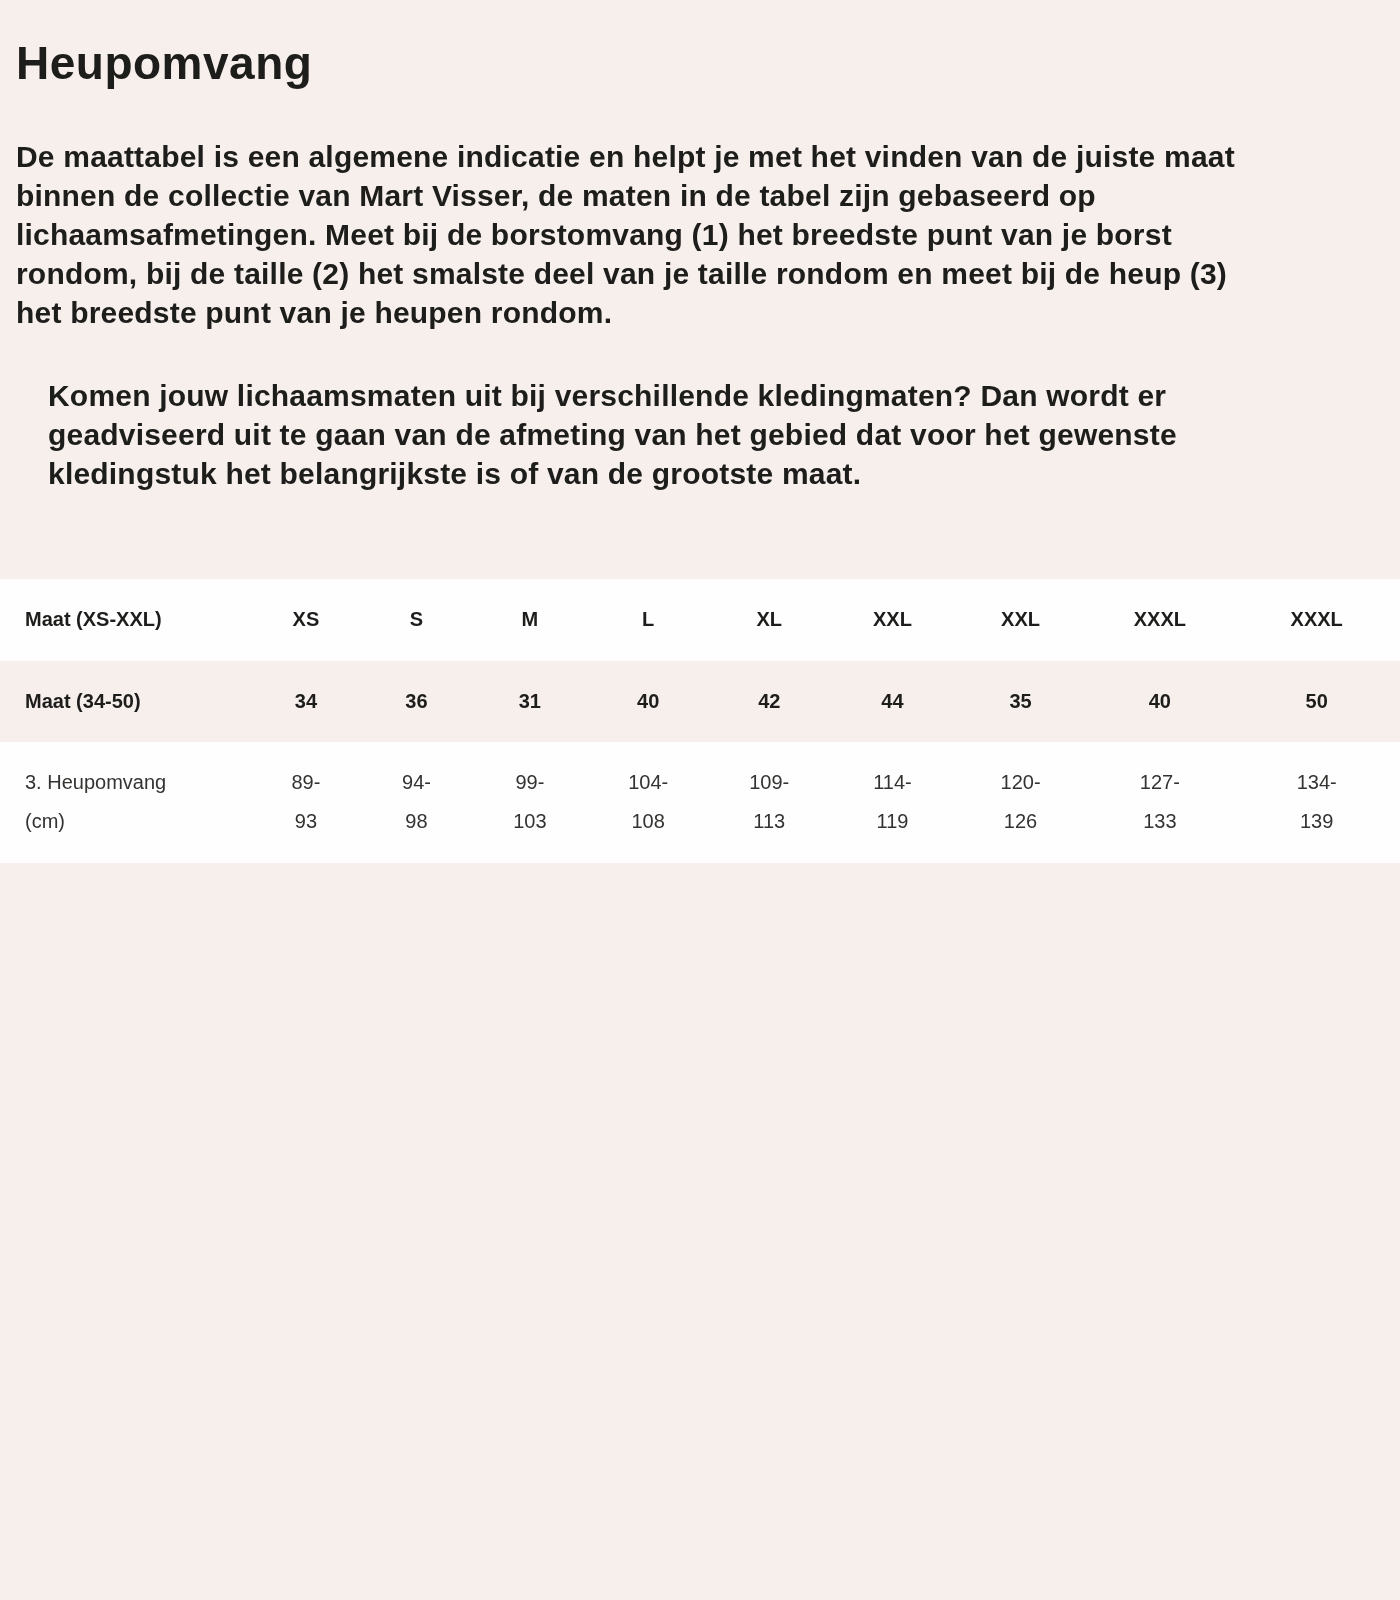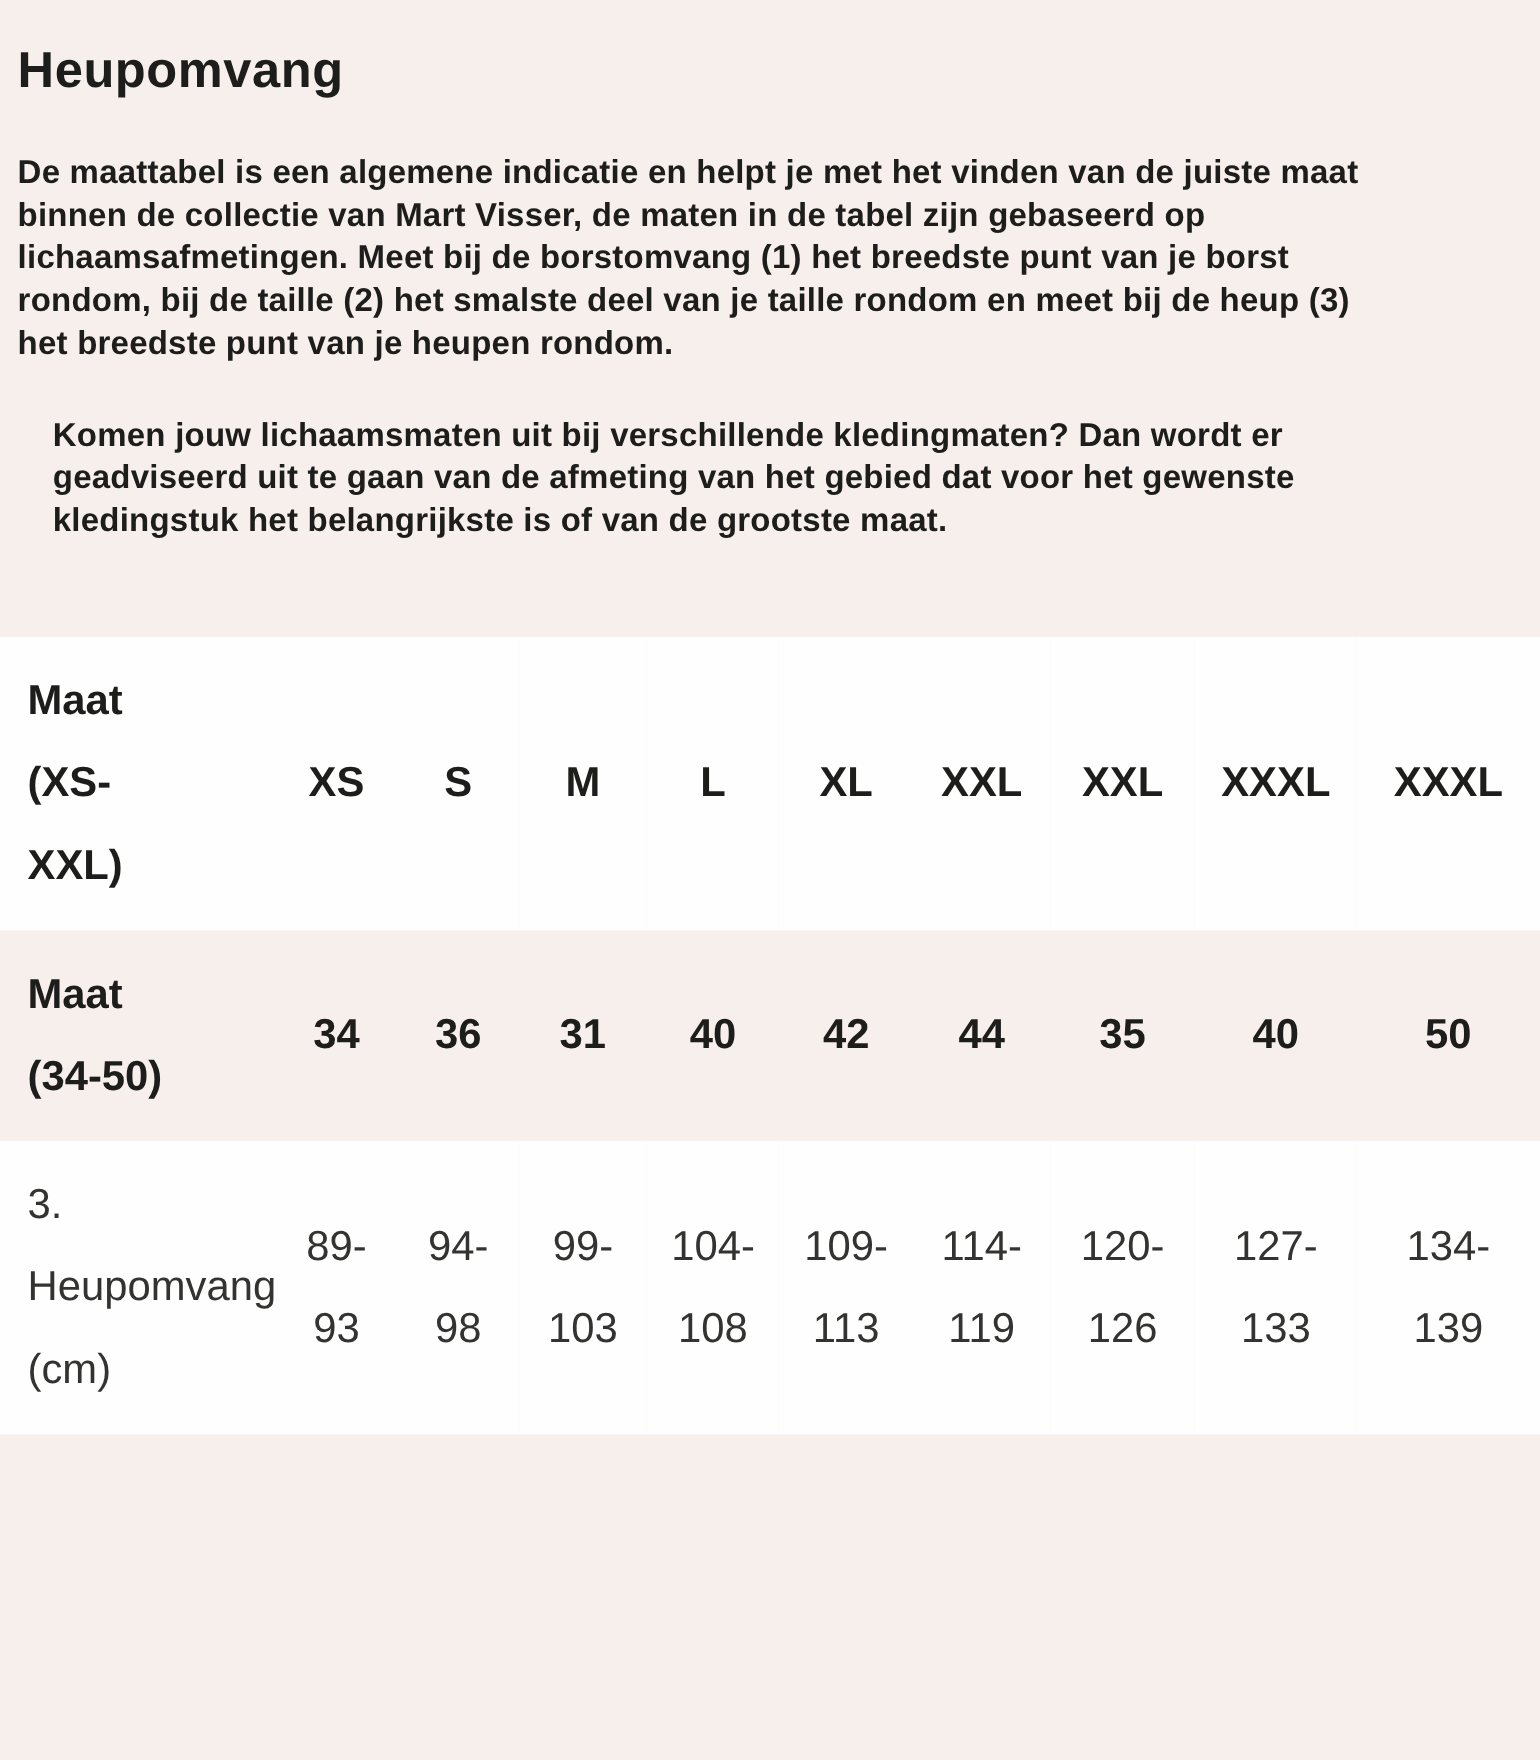--- a/index.html
+++ b/index.html
@@ -38,40 +38,40 @@
   }
   .body-paragraph.second {
     margin-top: 44px;
     margin-left: 48px;
   }
   table.size-table {
     margin-top: 86px;
     width: 100%;
     border-collapse: collapse;
     table-layout: fixed;
-    font-size: 38px;
+    font-size: 20px;
   }
   table.size-table tr.row-light { background: var(--row-light); }
   table.size-table tr.row-pink  { background: var(--page-bg); }
   table.size-table th,
   table.size-table td {
     vertical-align: middle;
     line-height: 1.97;
     border: none;
   }
   table.size-table th {
     text-align: left;
     font-weight: 700;
     padding: 21px 70px 21px 25px;
     overflow-wrap: normal;
     word-break: normal;
   }
   table.size-table td {
     text-align: center;
-    padding: 31px 4px;
+    padding: 21px 4px;
   }
   table.size-table tr.row-regular th { font-weight: 400; color: var(--text-secondary); }
   table.size-table tr.row-regular td { font-weight: 400; color: var(--text-secondary); }
   table.size-table tr.row-bold td,
   table.size-table tr.row-bold th { font-weight: 700; color: var(--text-primary); }
 </style>
 </head>
 <body>
 
 <main>

